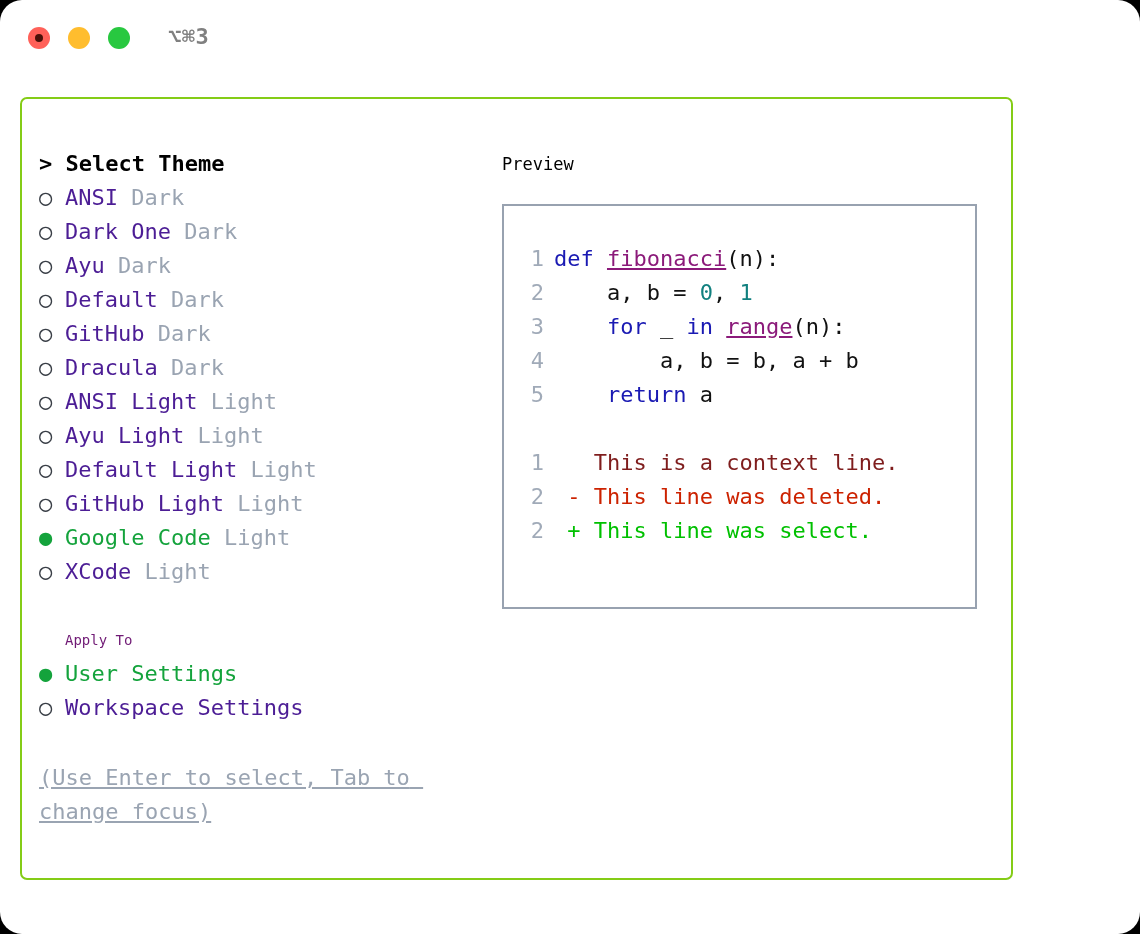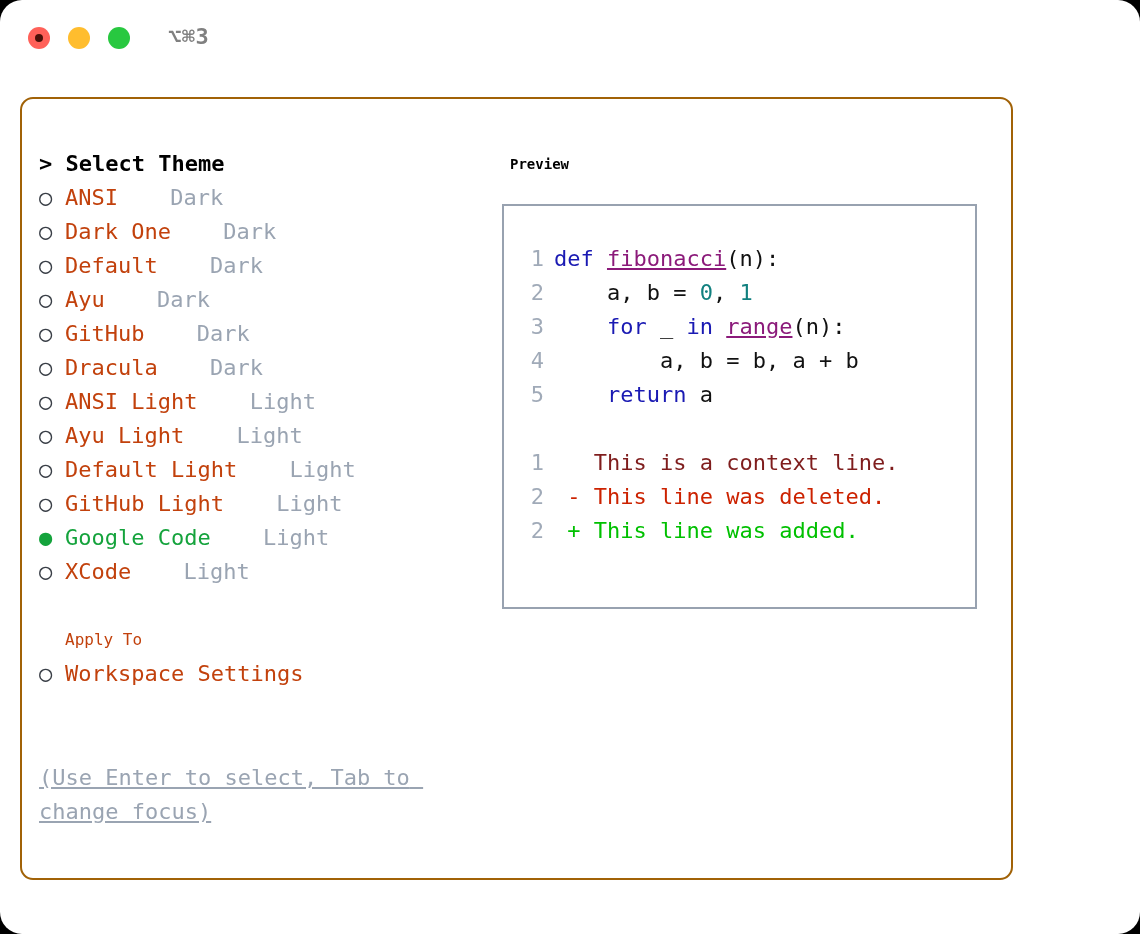--- a/index.html
+++ b/index.html
@@ -60,22 +60,22 @@
     letter-spacing: 0.5px;
   }
 
   
   #panel {
     position: absolute;
     left: 20px;
     top: 97px;
     width: 993px;
     height: 783px;
-    border: 2px solid #a16207;
-    border-radius: 13px;
+    border: 2px solid #84cc16;
+    border-radius: 7px;
     box-sizing: border-box;
     background: #ffffff;
   }
 
   
   #left-col {
     position: absolute;
     left: 17px;
     top: 48px;
     width: 460px;
@@ -90,39 +90,38 @@
   .line.spacer { height: 34px; }
   .header-line {
     font-weight: bold;
     color: #000000;
     font-size: 22px;
     height: 34px;
     line-height: 34px;
     white-space: pre;
   }
   .subheader-line {
-    color: #c2410c;
-    font-size: 16px;
+    color: #701a75;
+    font-size: 14px;
     height: 34px;
     line-height: 34px;
     white-space: pre;
   }
   .marker {
     display: inline-block;
     width: 26px;
     color: #3a3f47;
   }
   .marker.sel {
     color: #14a33c;
   }
-  .item-label { color: #c2410c; }
+  .item-label { color: #4c1d95; }
   .item-label.sel { color: #14a33c; }
   .badge {
     color: #9aa4b2;
-    margin-left: 39px;
   }
   #hint {
     position: absolute;
     left: 17px;
     top: 662px;
     width: 430px;
     font-size: 22px;
     line-height: 34px;
     color: #9aa4b2;
     white-space: pre-wrap;
@@ -130,26 +129,25 @@
   }
 
   
   #right-col {
     position: absolute;
     left: 480px;
     top: 48px;
     width: 500px;
   }
   #preview-title {
-    font-size: 14px;
-    font-weight: bold;
+    font-size: 17px;
+    font-weight: normal;
     color: #000000;
     height: 34px;
     line-height: 34px;
-    margin-left: 8px;
   }
   #code-box {
     position: absolute;
     left: 0px;
     top: 57px;
     width: 475px;
     height: 405px;
     border: 2px solid #98a2b0;
     box-sizing: border-box;
     background: #ffffff;
@@ -196,51 +194,52 @@
     <div id="shortcut-label">⌥⌘3</div>
   </div>
 
   <div id="panel">
 
     <div id="left-col">
       <div class="header-line">&gt; Select Theme</div>
       <div id="theme-list">
           <div class="line"><span class="marker">○</span><span class="item-label">ANSI</span><span class="badge"> Dark</span></div>
           <div class="line"><span class="marker">○</span><span class="item-label">Dark One</span><span class="badge"> Dark</span></div>
+          <div class="line"><span class="marker">○</span><span class="item-label">Ayu</span><span class="badge"> Dark</span></div>
           <div class="line"><span class="marker">○</span><span class="item-label">Default</span><span class="badge"> Dark</span></div>
-          <div class="line"><span class="marker">○</span><span class="item-label">Ayu</span><span class="badge"> Dark</span></div>
           <div class="line"><span class="marker">○</span><span class="item-label">GitHub</span><span class="badge"> Dark</span></div>
           <div class="line"><span class="marker">○</span><span class="item-label">Dracula</span><span class="badge"> Dark</span></div>
           <div class="line"><span class="marker">○</span><span class="item-label">ANSI Light</span><span class="badge"> Light</span></div>
           <div class="line"><span class="marker">○</span><span class="item-label">Ayu Light</span><span class="badge"> Light</span></div>
           <div class="line"><span class="marker">○</span><span class="item-label">Default Light</span><span class="badge"> Light</span></div>
           <div class="line"><span class="marker">○</span><span class="item-label">GitHub Light</span><span class="badge"> Light</span></div>
           <div class="line"><span class="marker sel">●</span><span class="item-label sel">Google Code</span><span class="badge"> Light</span></div>
           <div class="line"><span class="marker">○</span><span class="item-label">XCode</span><span class="badge"> Light</span></div>
         </div>
       <div class="line spacer"></div>
       <div class="subheader-line" style="padding-left:26px;">Apply To</div>
       <div id="apply-list">
+          <div class="line"><span class="marker sel">●</span><span class="item-label sel">User Settings</span></div>
           <div class="line"><span class="marker">○</span><span class="item-label">Workspace Settings</span></div>
         </div>
     </div>
 
     <div id="hint">(Use Enter to select, Tab to change focus)</div>
 
     <div id="right-col">
       <div id="preview-title">Preview</div>
       <div id="code-box">
         <div id="code-inner">
             <div class="code-line"><span class="lnum">1</span><span class="tok-kw">def </span><span class="tok-fn">fibonacci</span><span class="tok-pl">(n):</span></div>
             <div class="code-line"><span class="lnum">2</span><span class="tok-pl">    a, b = </span><span class="tok-num">0</span><span class="tok-pl">, </span><span class="tok-num">1</span></div>
             <div class="code-line"><span class="lnum">3</span><span class="tok-pl">    </span><span class="tok-kw">for</span><span class="tok-pl"> _ </span><span class="tok-kw">in</span><span class="tok-pl"> </span><span class="tok-fn">range</span><span class="tok-pl">(n):</span></div>
             <div class="code-line"><span class="lnum">4</span><span class="tok-pl">        a, b = b, a + b</span></div>
             <div class="code-line"><span class="lnum">5</span><span class="tok-pl">    </span><span class="tok-kw">return</span><span class="tok-pl"> a</span></div>
             <div class="code-line blank"></div>
             <div class="code-line"><span class="lnum">1</span><span class="diff-ctx">   </span><span class="diff-ctx">This is a context line.</span></div>
             <div class="code-line"><span class="lnum">2</span><span class="diff-del"> - </span><span class="diff-del">This line was deleted.</span></div>
-            <div class="code-line"><span class="lnum">2</span><span class="diff-add"> + </span><span class="diff-add">This line was added.</span></div>
+            <div class="code-line"><span class="lnum">2</span><span class="diff-add"> + </span><span class="diff-add">This line was select.</span></div>
           </div>
       </div>
     </div>
 
   </div>
 </div>
 
 </body></html>

